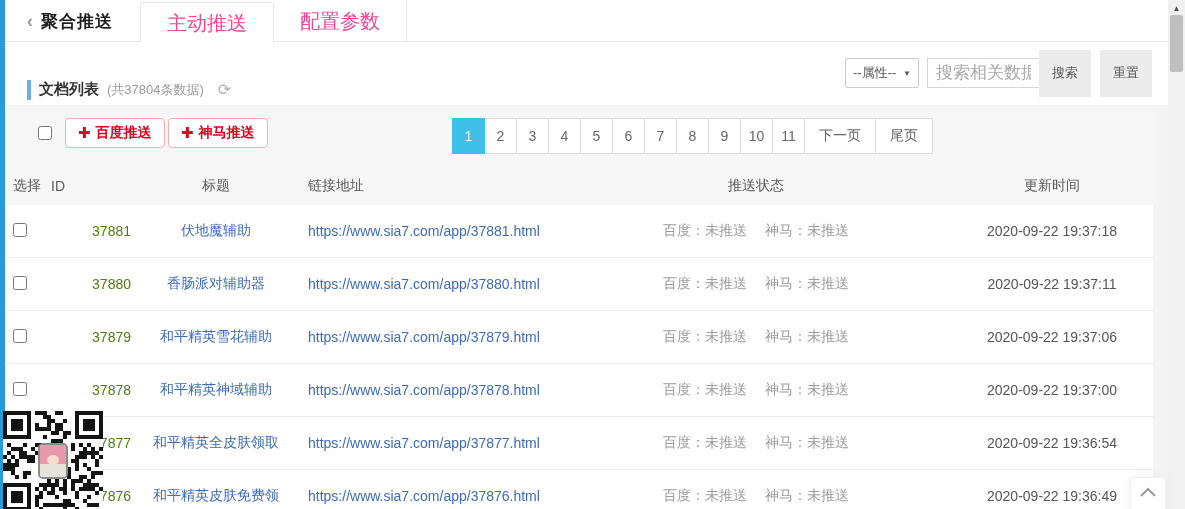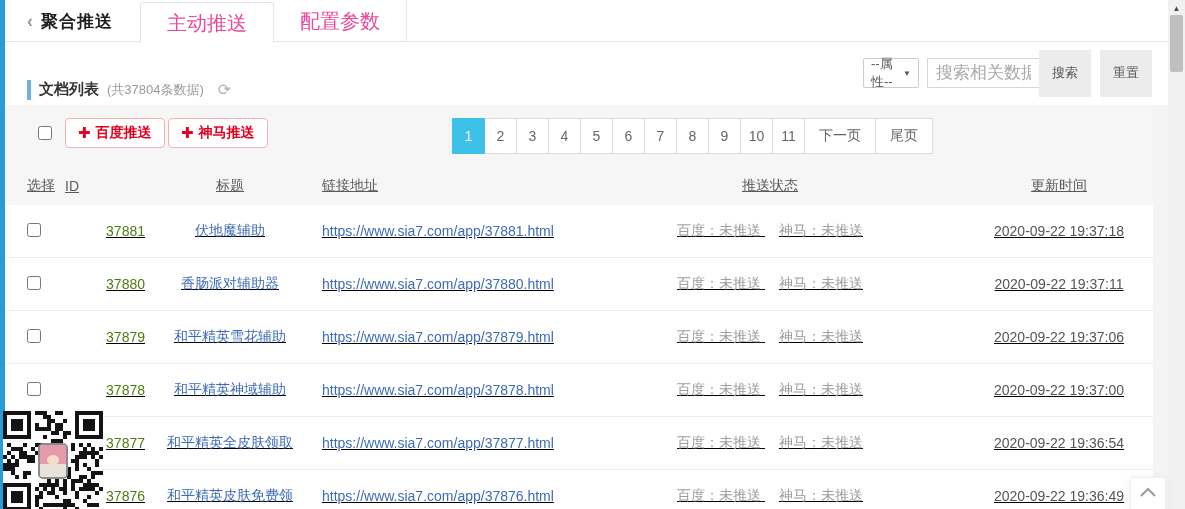--- a/index.html
+++ b/index.html
@@ -31,21 +31,21 @@
                 border-radius:3px 3px 0 0; position:relative; top:2px; height:41px; z-index:2; }
 
   
   .toolbar { position:relative; height:63px; background:#fff; }
   .tb-left { position:absolute; left:22px; top:16px; height:63px; display:flex; align-items:center; gap:8px; }
   .accent { width:4px; height:20px; background:#6fb0e0; }
   .list-title { font-size:15px; font-weight:bold; color:#333; }
   .list-count { font-size:13px; color:#9a9a9a; }
   .refresh { font-size:16px; color:#aeaeae; margin-left:6px; cursor:pointer; line-height:1; }
   .tb-right { position:absolute; right:16px; top:16px; height:30px; display:flex; align-items:center; }
-  .select-box { width:56px; height:30px; border:1px solid #ccc; border-radius:2px; display:flex;
+  .select-box { width:74px; height:30px; border:1px solid #ccc; border-radius:2px; display:flex;
                 align-items:center; justify-content:space-between; padding:12px 7px; font-size:13px;
                 color:#555; background:#fff; cursor:pointer; margin-right:8px; }
   .select-box .caret { font-size:8px; color:#555; }
   .search-input { width:112px; height:30px; border:1px solid #d6d6d6; border-right:none; padding:0 8px;
                   font-size:17px; color:#333; outline:none;
                   font-family:"Liberation Sans","DejaVu Sans",sans-serif; }
   .search-input::placeholder { color:#a9a9a9; }
   .btn-gray { height:47px; padding:0 13px; background:#ececec; border:none; font-size:13px; color:#555;
               cursor:pointer; font-family:inherit; }
   .btn-reset { margin-left:9px; }
@@ -66,21 +66,21 @@
 
   .pagination { position:absolute; left:448px; top:13px; display:flex; }
   .pg { min-width:33px; height:36px; background:#fff; border:1px solid #dcdcdc; margin-left:-1px;
         display:flex; align-items:center; justify-content:center; font-size:14px; color:#666;
         cursor:pointer; padding:0 6px; }
   .pg.active { background:#3ec1e9; border-color:#3ec1e9; color:#fff; z-index:1; }
   .pg.wide { padding:0 14px; }
 
   
   .grid-row { display:grid; grid-template-columns:38px 80px 170px 345px 220px 1fr;
-              align-items:center; padding-left:22px;text-decoration:underline; }
+              align-items:center; padding-left:8px; }
   .thead { position:absolute; left:0; top:62px; width:100%; height:38px; font-size:14px; color:#5a5a5a; }
   .col-title, .col-status { text-align:center; }
   .col-time { text-align:center; padding-left:70px; }
   .col-url { padding-left:7px; }
 
   .tbody { background:#fff; }
   .trow { height:53px; border-bottom:1px solid #ededed; font-size:14px; background:#fff; }
   .cell-id { color:#4d7c0f;text-align:right; }
   .cell-link a, .cell-link { color:#3e6bb9; text-decoration:none; cursor:pointer; }
   .cell-status { color:#9c9c9c; }

